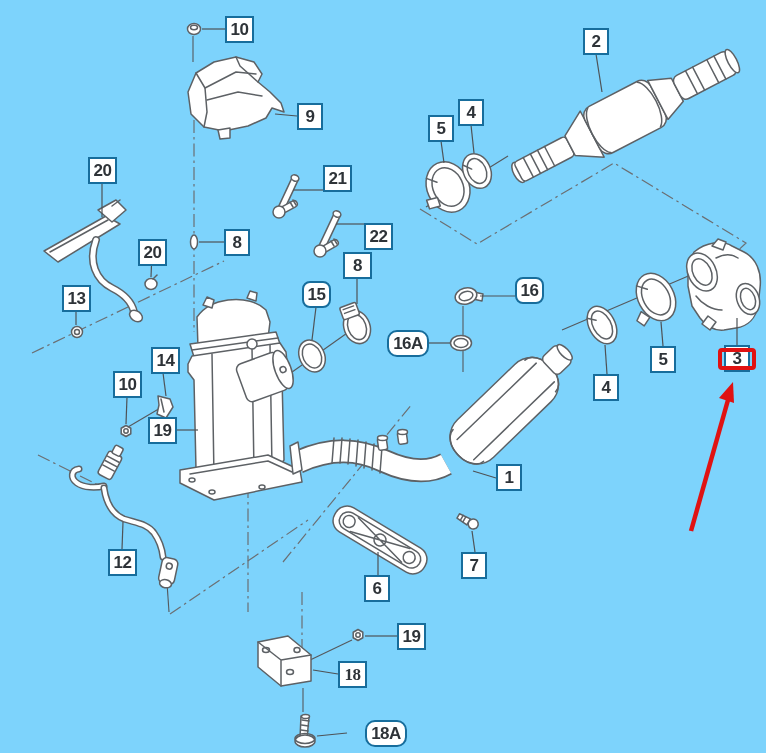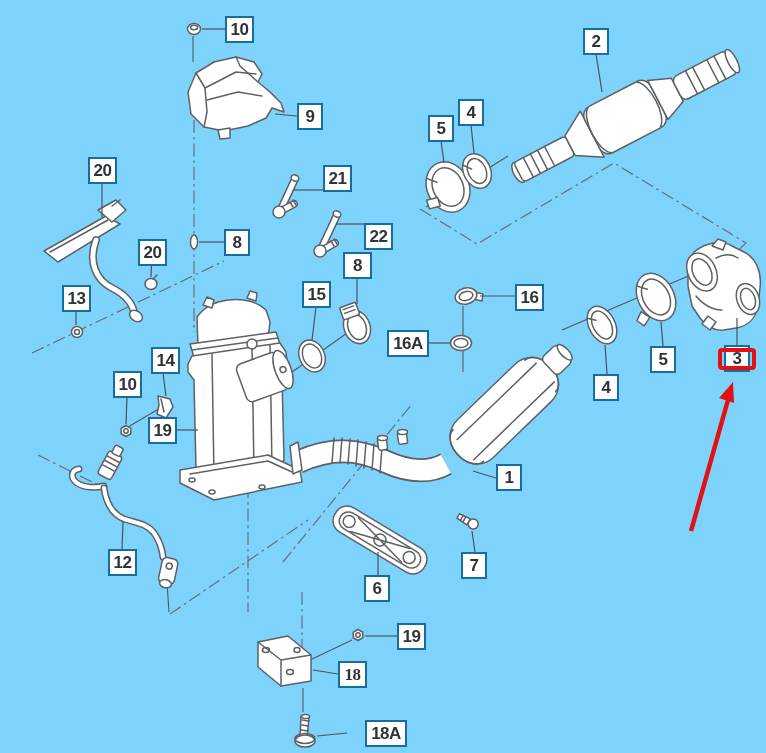--- a/index.html
+++ b/index.html
@@ -8,21 +8,21 @@
   .stage svg{position:absolute;left:0;top:0;}
   .callout{
     position:absolute;box-sizing:border-box;z-index:5;
     min-width:26px;height:27px;padding:0 2px;
     display:flex;align-items:center;justify-content:center;
     background:#ffffff;border:2.5px solid #176d9c;
     color:#2e3338;font-weight:bold;font-size:17px;line-height:1;
     letter-spacing:-0.5px;
   }
   .w2{min-width:29px;}
-  .w3{min-width:42px;}
+  .w3{min-width:42px;border-radius:10px;}
   .highlight-ring{
     position:absolute;z-index:6;box-sizing:border-box;
     border:4px solid #e01212;border-radius:4px;background:transparent;
   }
   
   .ln{stroke:#5d6165;stroke-width:1.5;fill:none;stroke-linejoin:round;stroke-linecap:round;}
   .lnf{stroke:#5d6165;stroke-width:1.5;fill:#ffffff;stroke-linejoin:round;}
   .thin{stroke:#55585c;stroke-width:1.1;fill:none;}
   .phantom{stroke:#6b6f73;stroke-width:1.2;fill:none;stroke-dasharray:13 4 2.5 4;}
   .leader{stroke:#4e5256;stroke-width:1.2;fill:none;}
@@ -349,22 +349,22 @@
 <div class="callout" style="left:297px;top:103px;">9</div>
 <div class="callout w2" style="left:88px;top:157px;">20</div>
 <div class="callout w2" style="left:323px;top:165px;">21</div>
 <div class="callout w2" style="left:364px;top:211px;margin-top:12px;">22</div>
 <div class="callout w2" style="left:138px;top:227px;margin-top:12px;">20</div>
 <div class="callout" style="left:224px;top:229px;">8</div>
 <div class="callout w2" style="left:62px;top:285px;">13</div>
 <div class="callout" style="left:428px;top:115px;">5</div>
 <div class="callout" style="left:458px;top:99px;">4</div>
 <div class="callout w2" style="left:343px;top:252px;">8</div>
-<div class="callout w2" style="left:302px;top:281px;">15</div>
-<div class="callout w2" style="left:515px;top:284px;">16</div>
+<div class="callout w2" style="left:302px;top:281px;border-radius:8px;">15</div>
+<div class="callout w2" style="left:515px;top:277px;border-radius:8px;">16</div>
 <div class="callout w3" style="left:387px;top:330px;">16A</div>
 <div class="callout w2" style="left:151px;top:347px;">14</div>
 <div class="callout w2" style="left:113px;top:371px;">10</div>
 <div class="callout w2" style="left:148px;top:417px;">19</div>
 <div class="callout w2" style="left:108px;top:549px;">12</div>
 <div class="callout" style="left:496px;top:464px;">1</div>
 <div class="callout" style="left:364px;top:575px;">6</div>
 <div class="callout" style="left:461px;top:552px;">7</div>
 <div class="callout" style="left:593px;top:374px;">4</div>
 <div class="callout" style="left:650px;top:346px;">5</div>

